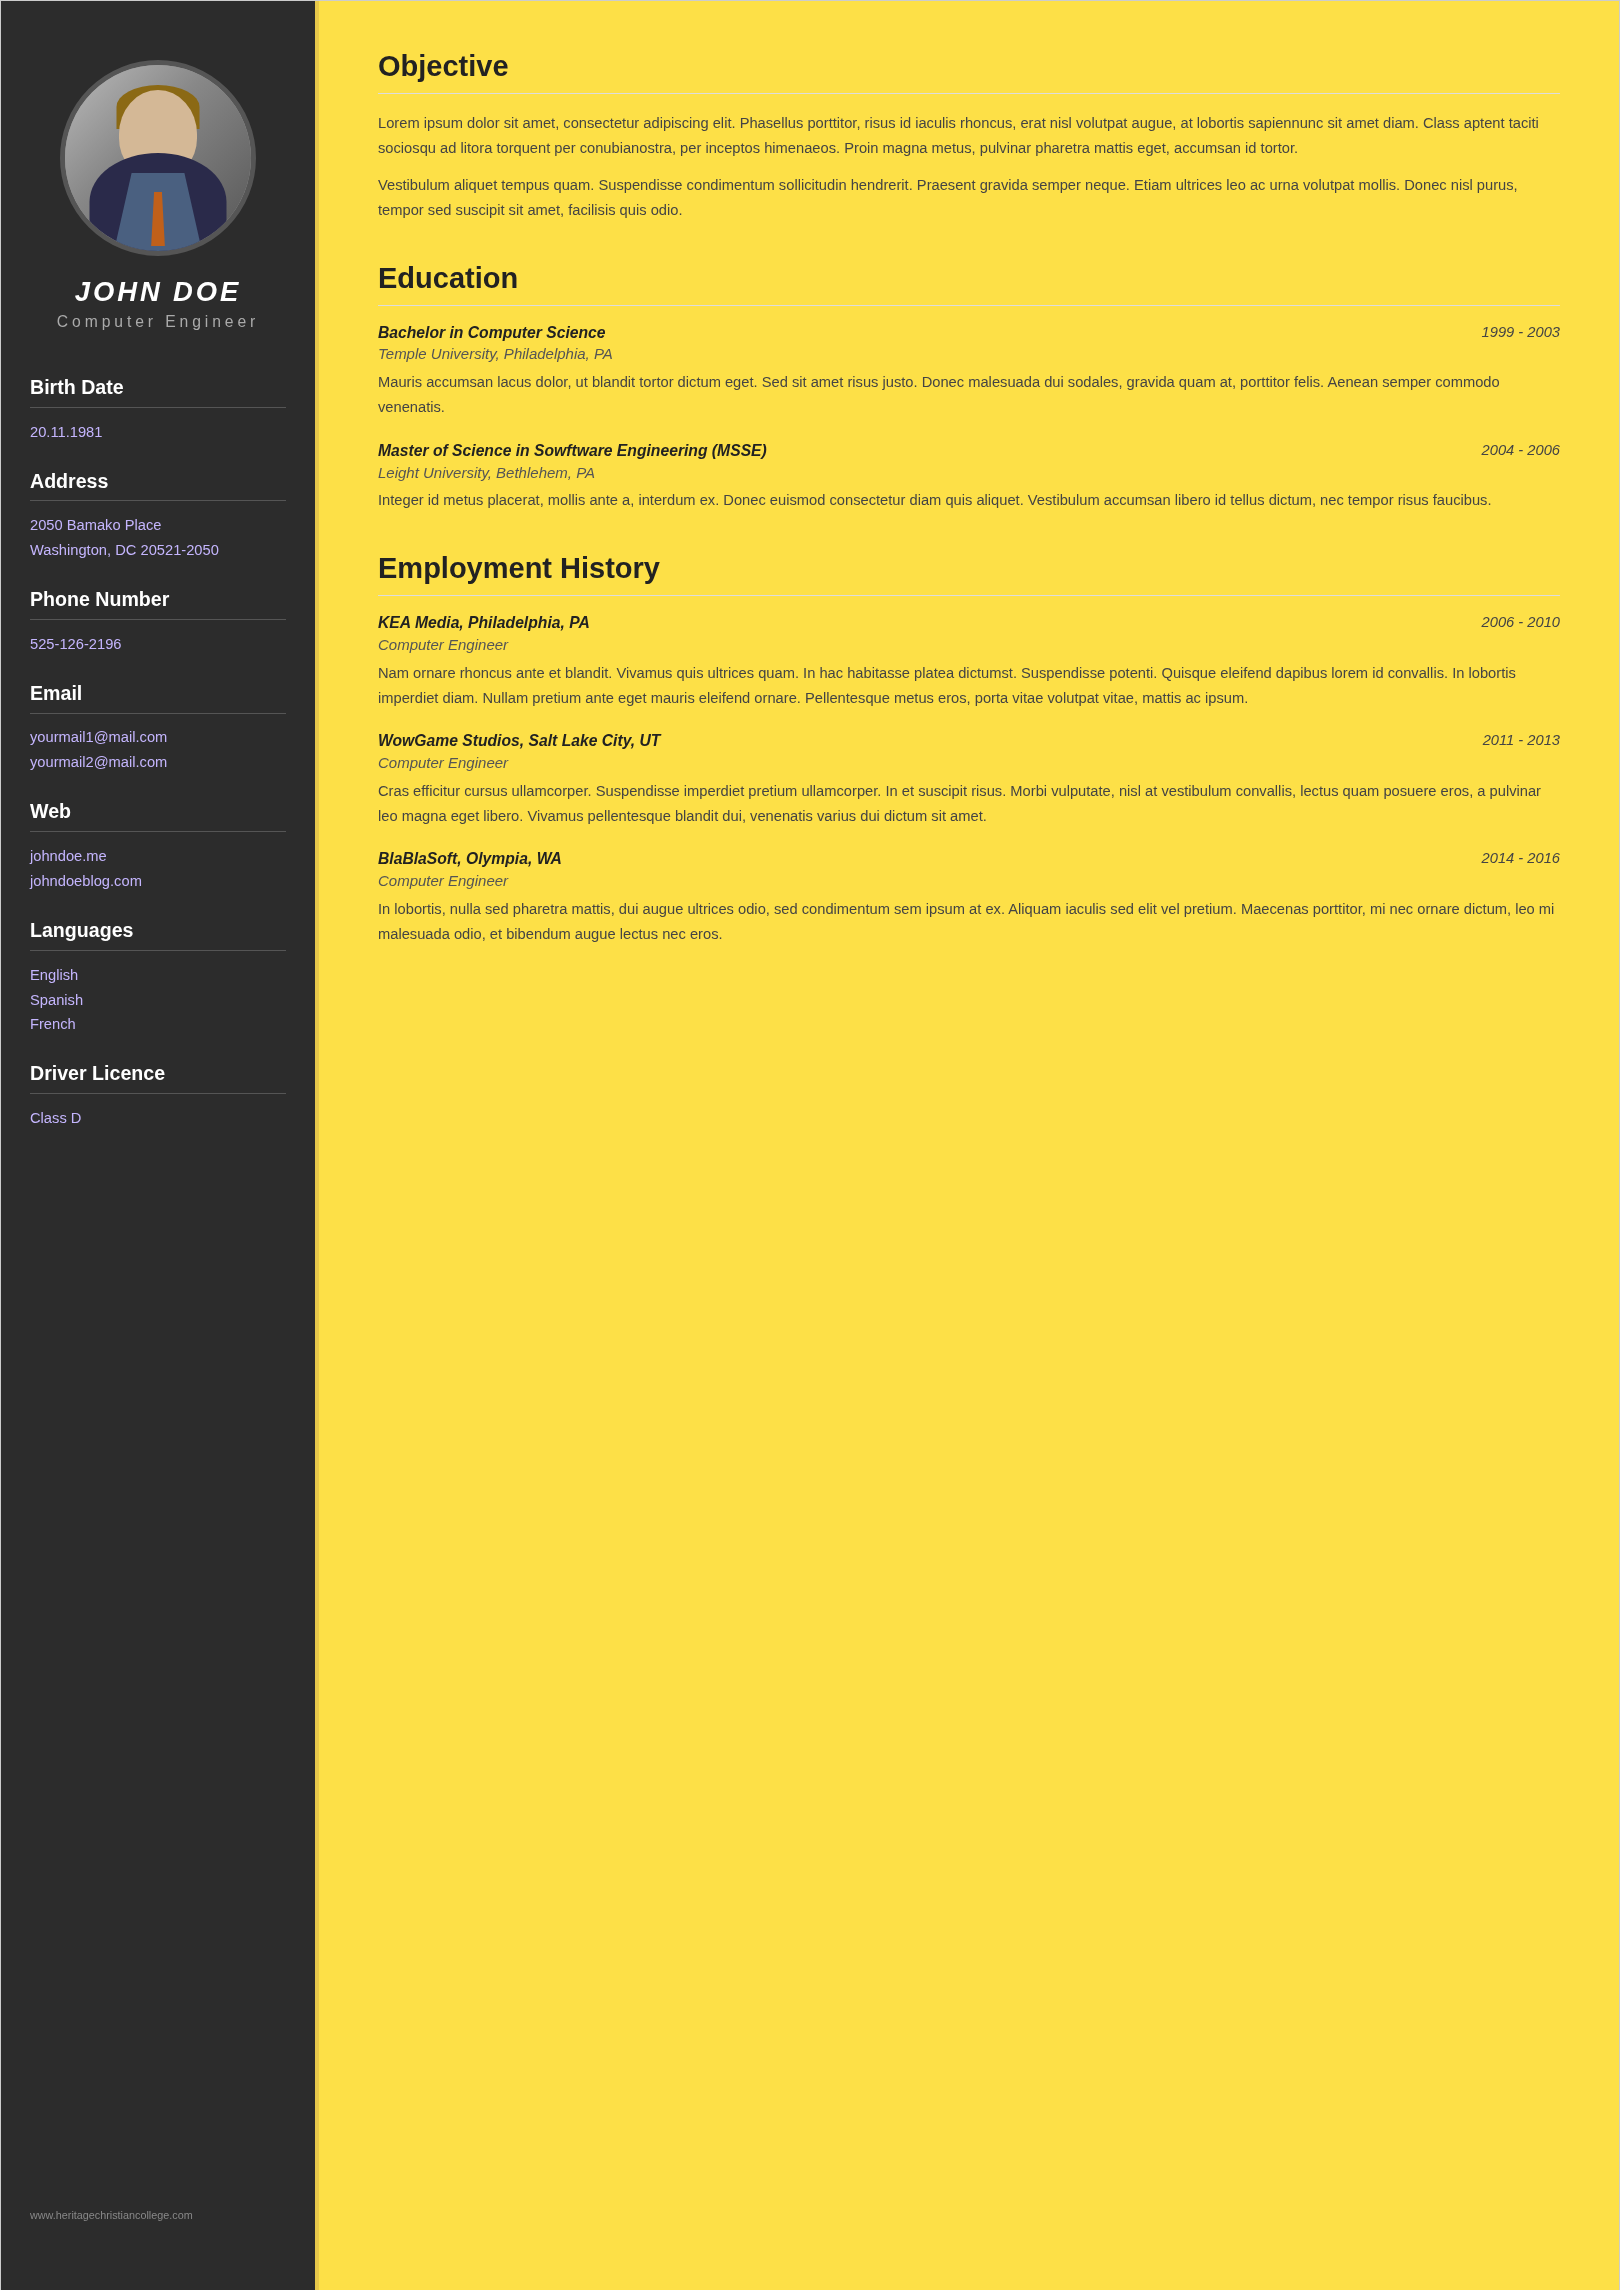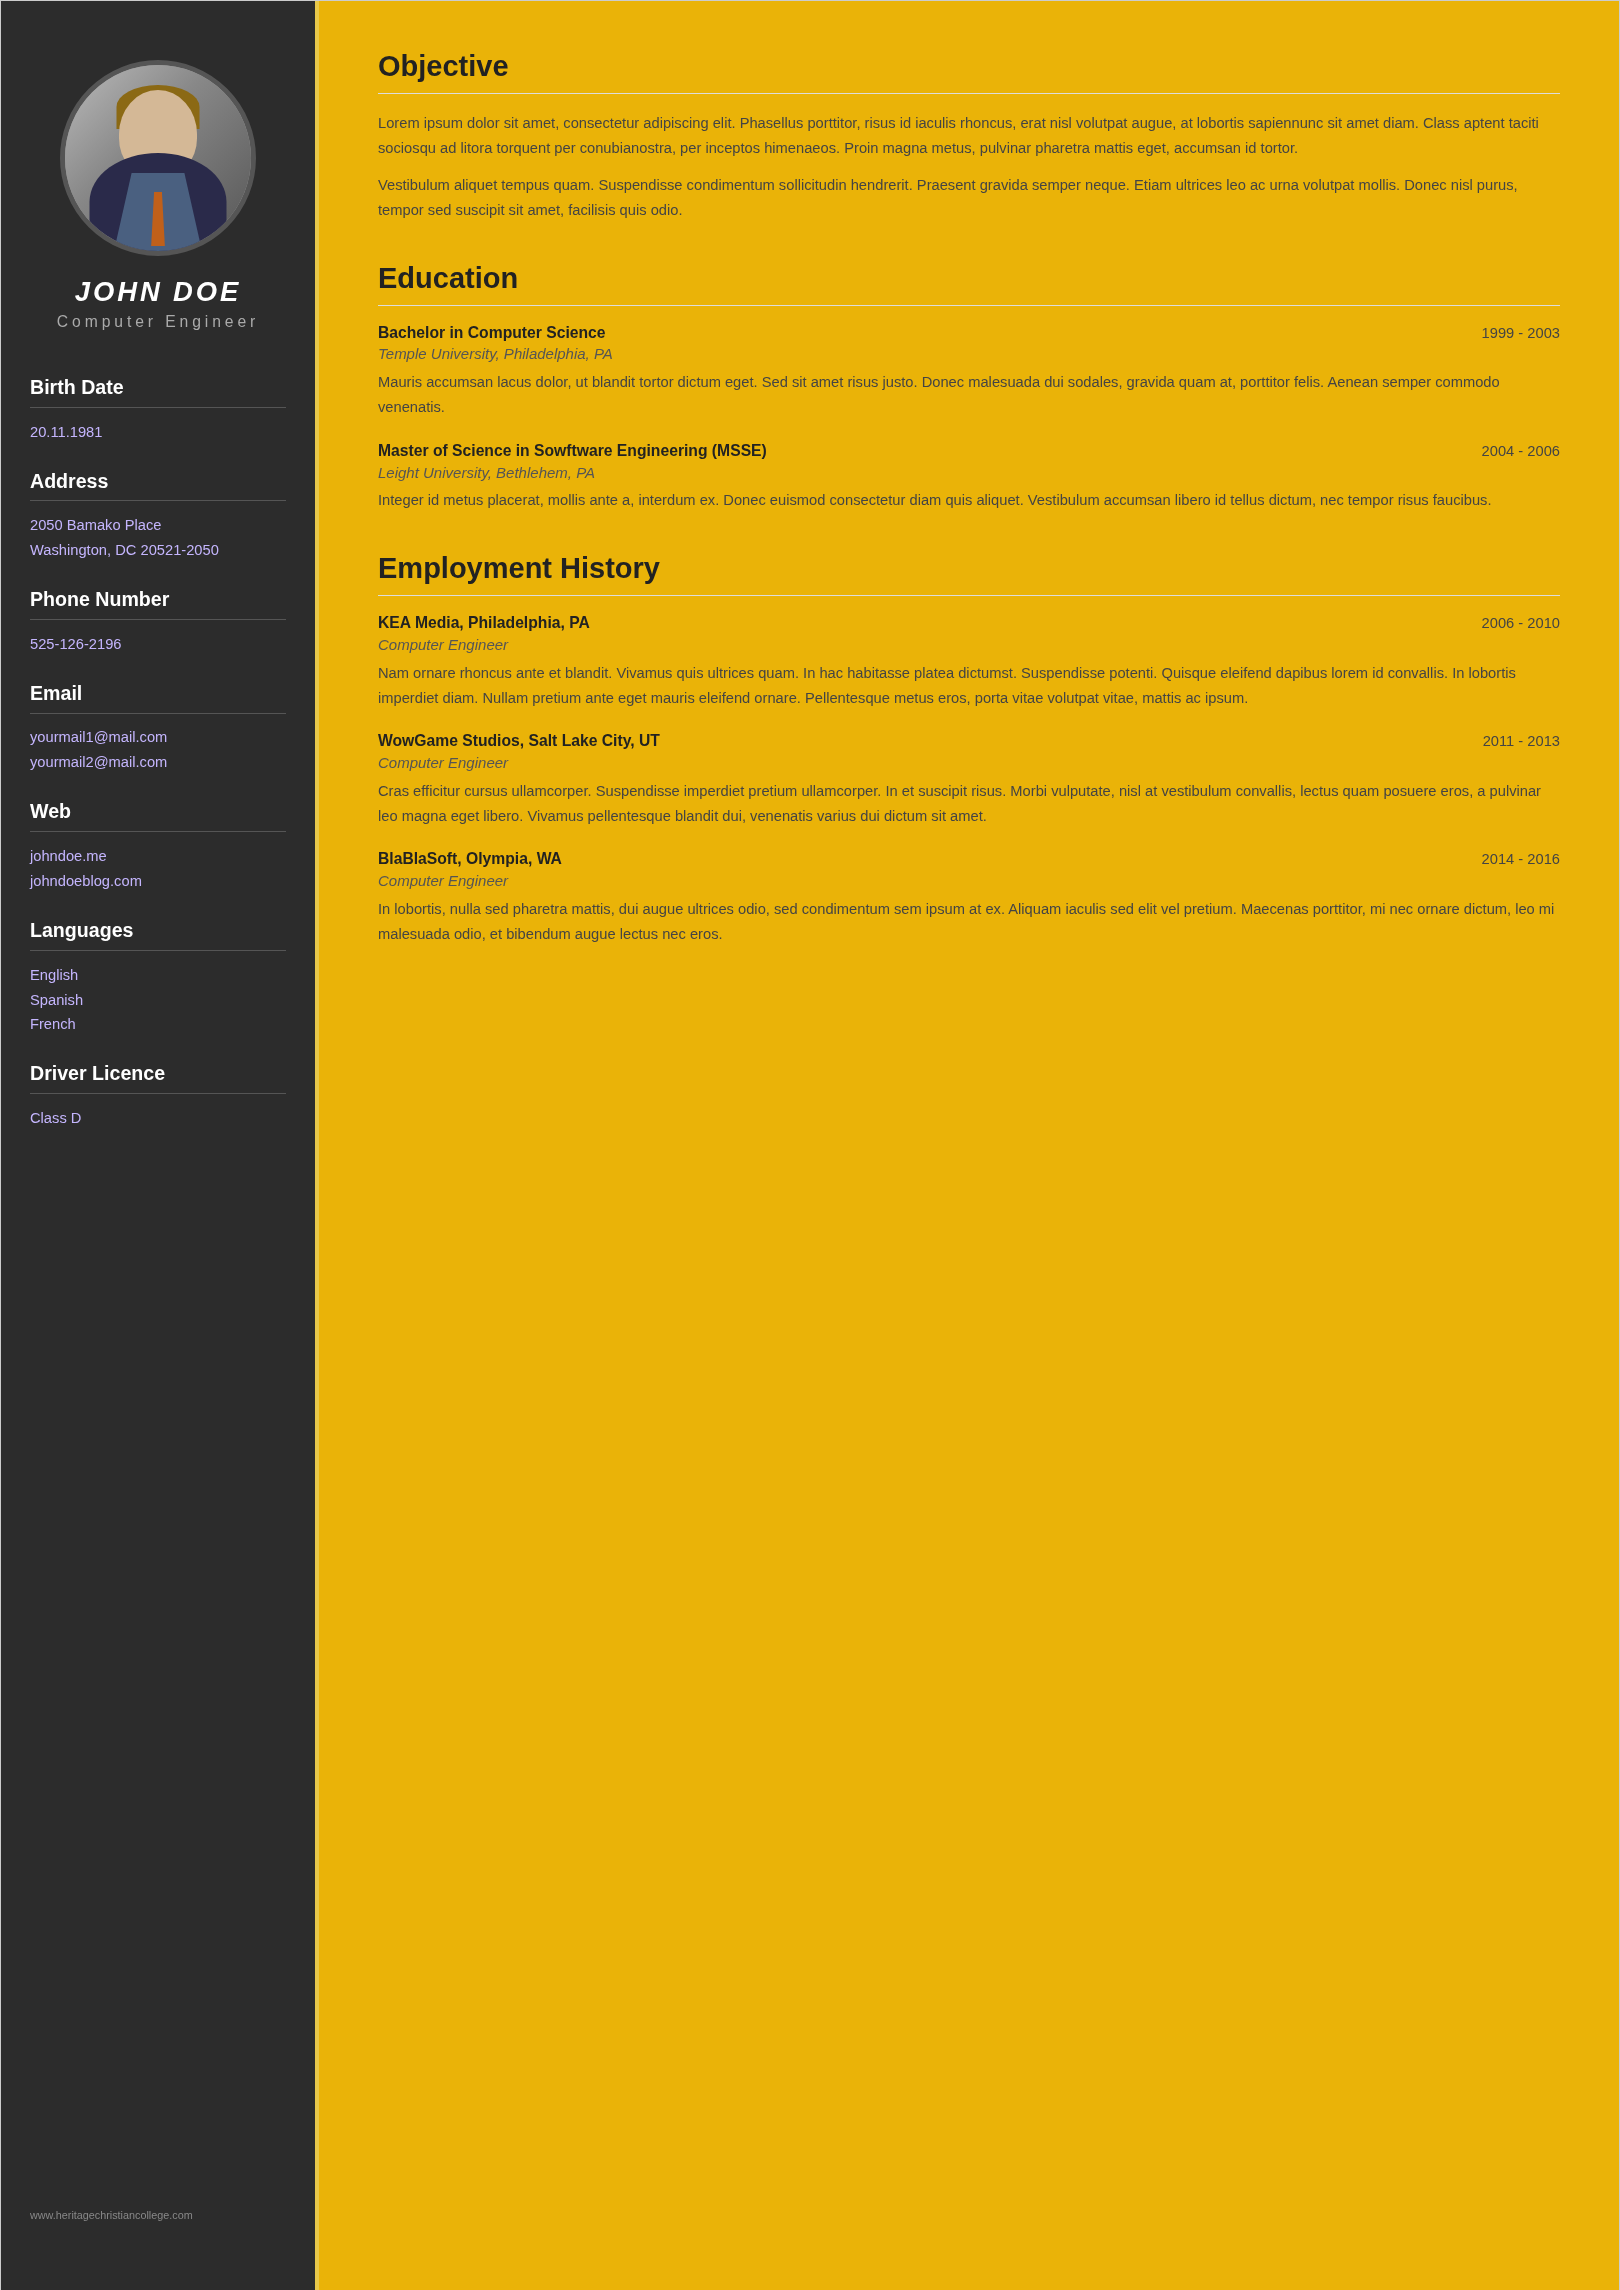--- a/index.html
+++ b/index.html
@@ -136,21 +136,21 @@
       margin-bottom: 11.8px;
     }
     .sidebar-info-text {
       color: #c4b5fd;
       font-size: 14.7px;
       line-height: 1.7;
     }
     
     .main-content {
       flex: 1;
-      background: #eab308;
+      background: #fde047;
       padding: 49px 59px;
       border-left: 4.9px solid #e8c84a;
     }
     .section {
       margin-bottom: 39px;
     }
     .section-title {
       font-size: 29px;
       font-weight: bold;
       color: #222;
@@ -162,22 +162,23 @@
       font-size: 14.7px;
       color: #444;
       line-height: 1.7;
     }
     .edu-entry, .job-entry {
       margin-bottom: 21.6px;
     }
     .entry-header {
       display: flex;
       justify-content: space-between;
-      align-items: center;
+      align-items: flex-start;
       margin-bottom: 3.9px;
+      font-style: italic;
     }
     .entry-title {
       font-size: 15.7px;
       font-weight: bold;
       color: #222;
       max-width: 75%;
     }
     .entry-date {
       font-size: 14.7px;
       color: #444;

